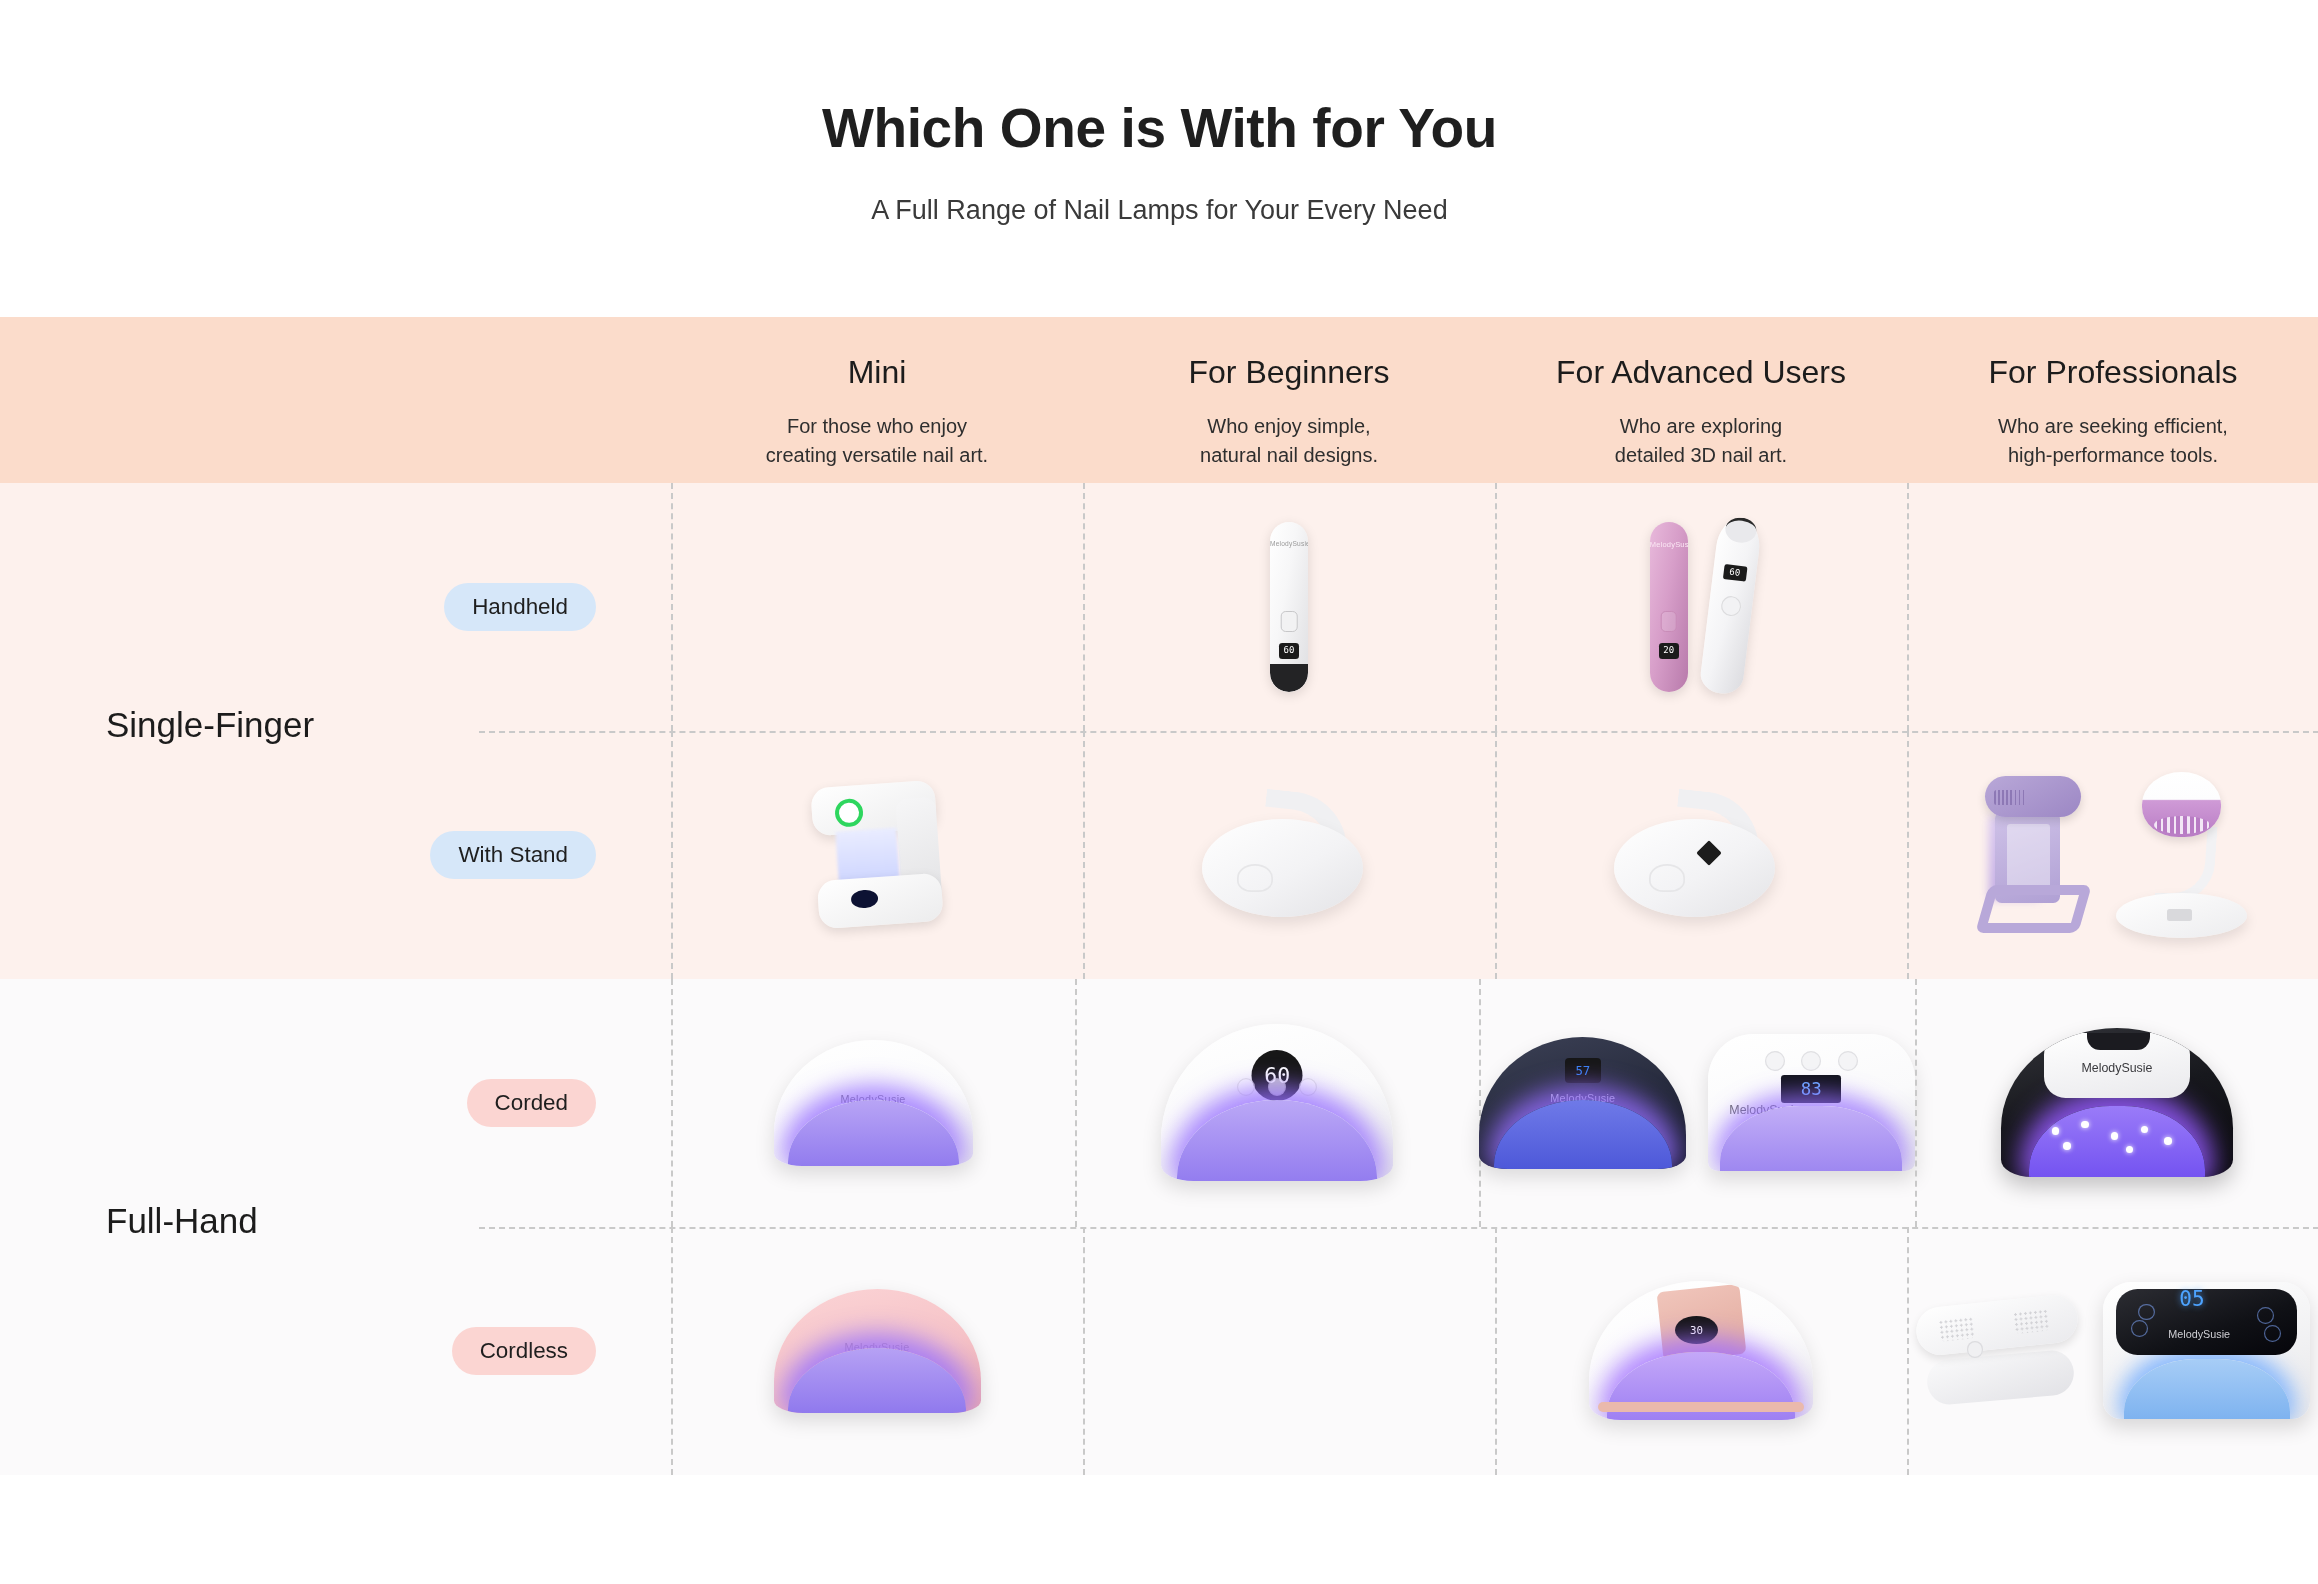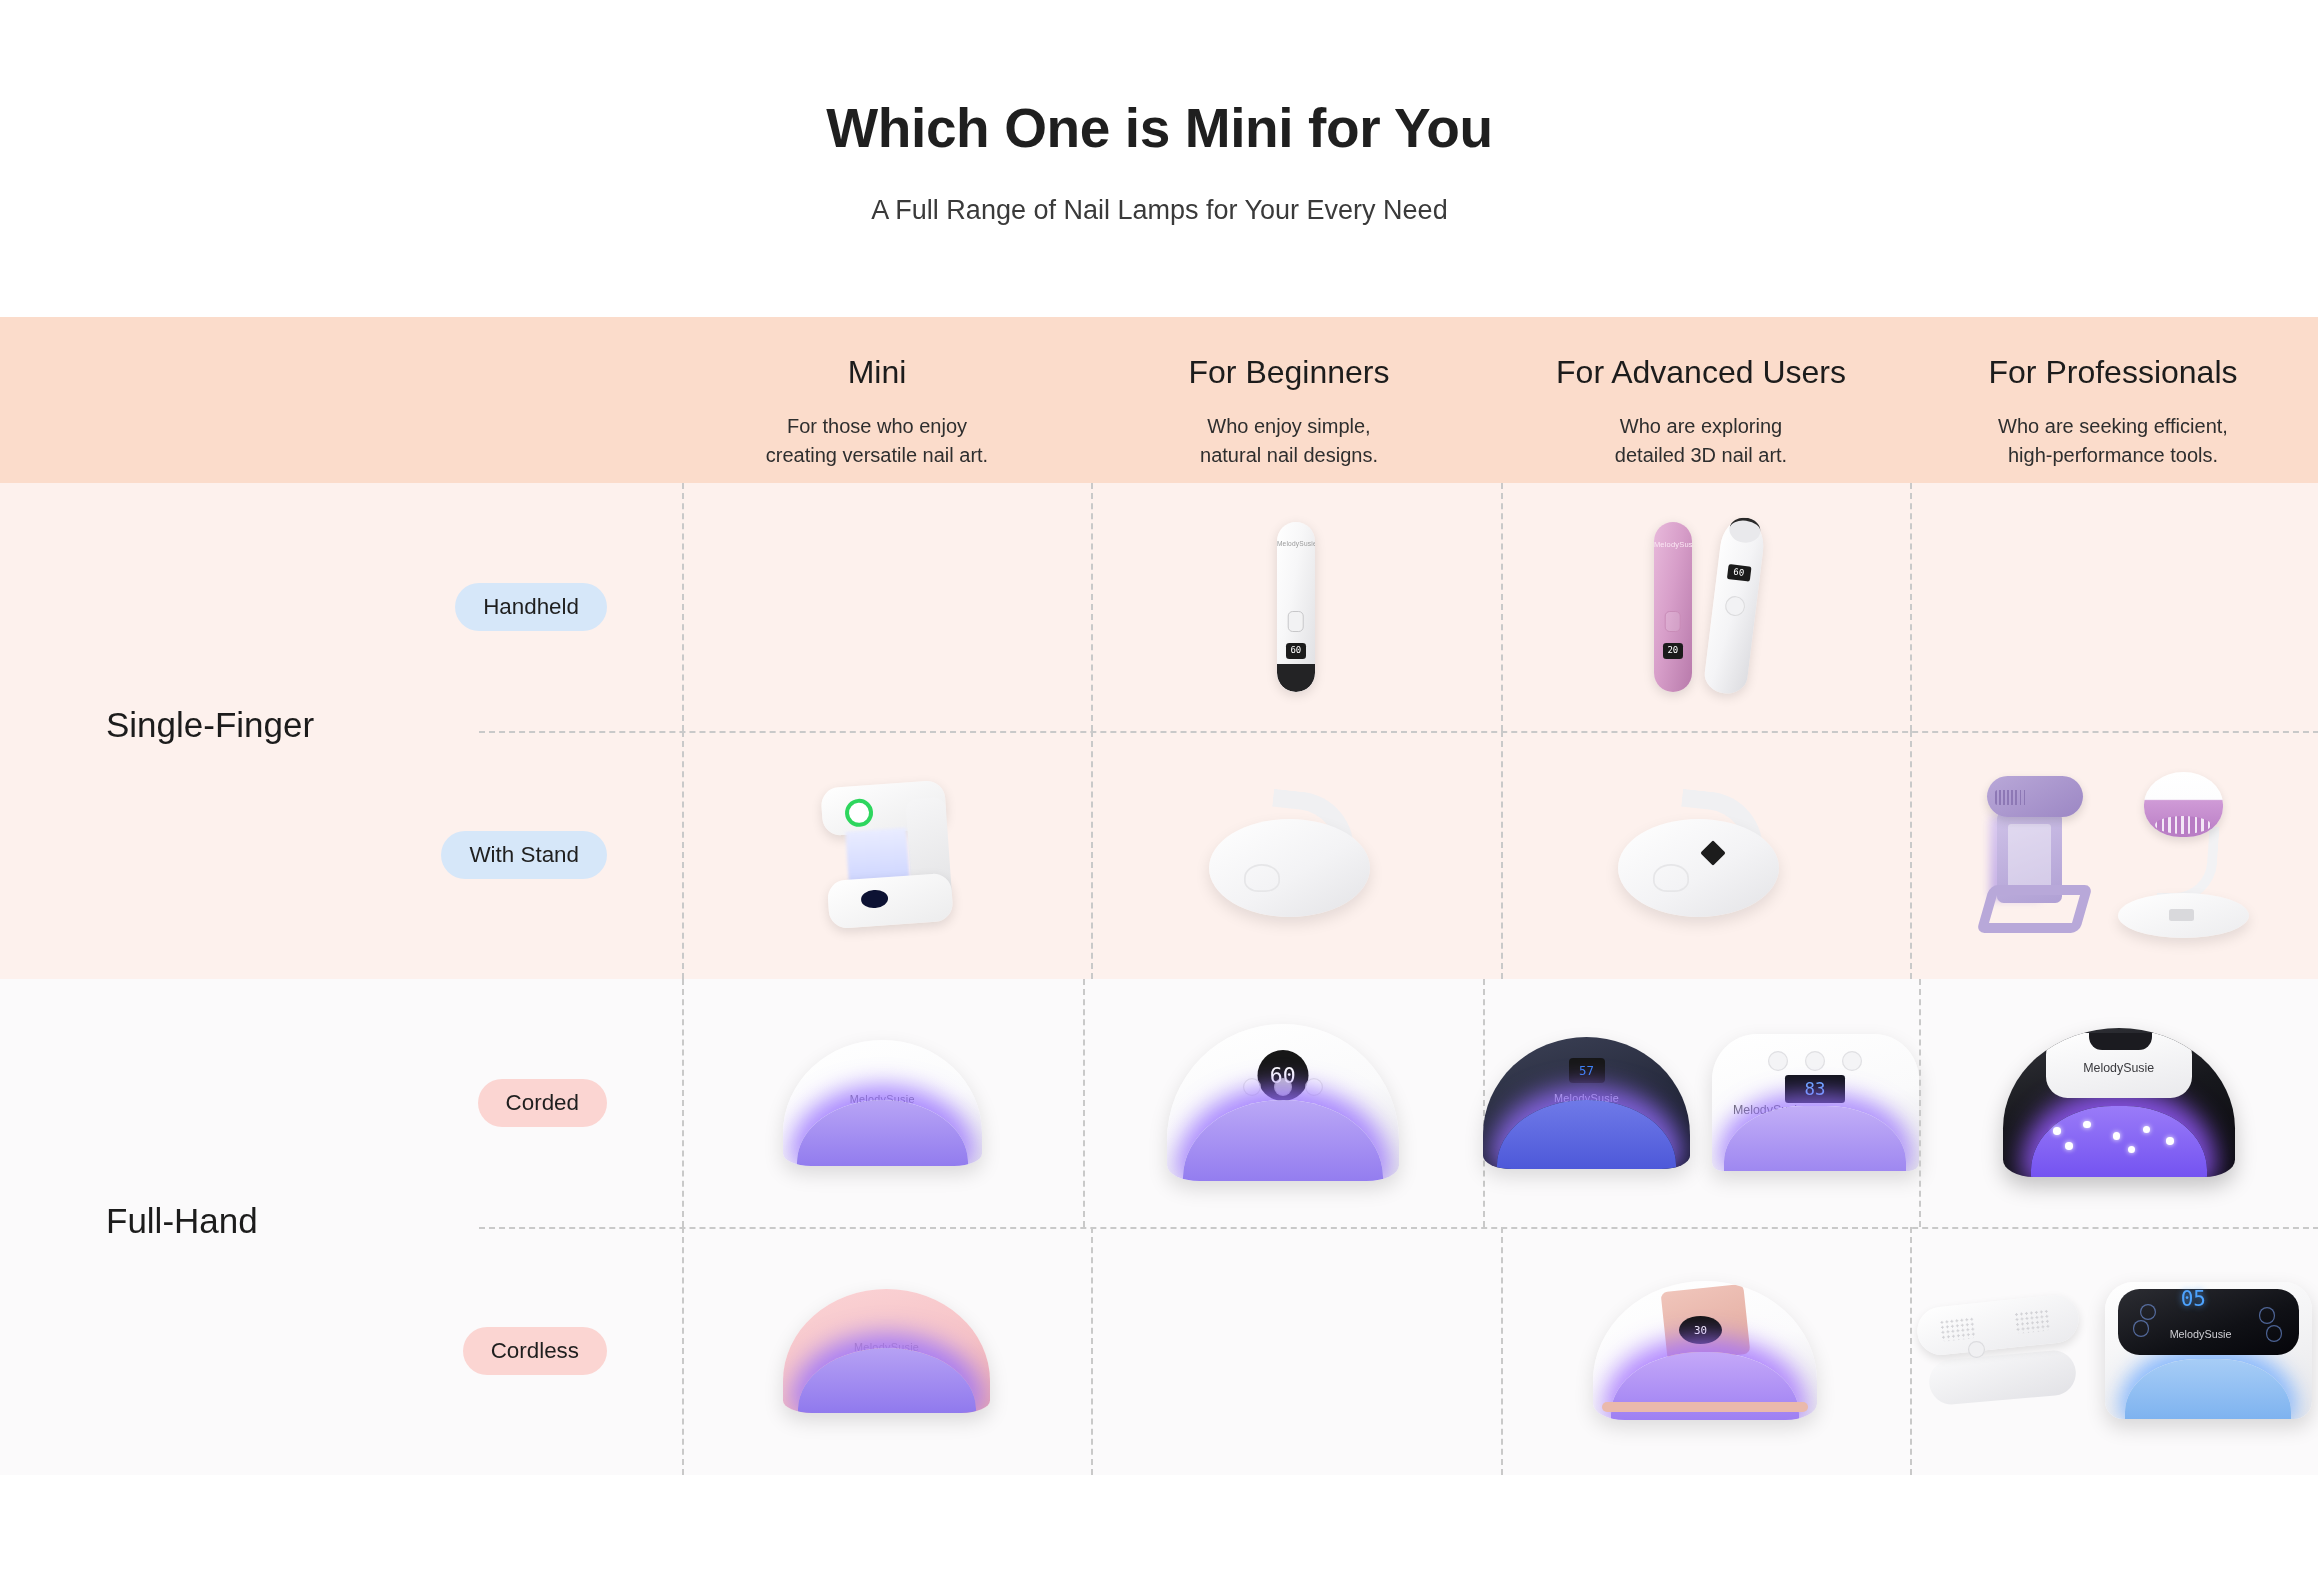--- a/index.html
+++ b/index.html
@@ -61,21 +61,20 @@
     position: absolute; left: 106px;
     font-size: 35px; font-weight: 400; color: #1c1c1c;
     white-space: nowrap;
   }
 
   
   .pill-wrap {
     width: 671px; flex: 0 0 671px;
     display: flex; align-items: center; justify-content: flex-end;
     padding-right: 75px;
-    margin-left: 11px;
   }
   .pill {
     border-radius: 827px; padding: 11.6px 28px;
     font-size: 22.4px; font-weight: 400; color: #1f1f1f;
     white-space: nowrap; line-height: 1.1;
   }
   .pill.blue { background: #D6E7F9; }
   .pill.pink { background: #FBD5D2; }
 
   
@@ -511,21 +510,21 @@
     position: absolute; left: 10%; right: 10%; bottom: -4%; height: 48%;
     border-radius: 44% 44% 10% 10% / 80% 80% 8% 8%;
     background: linear-gradient(180deg,#a7cdf6,#7ab0ef);
     box-shadow: 0 -6.6px 20px 5px rgba(110,170,255,.78);
   }
 </style>
 </head>
 <body>
 
 <div class="page-head">
-  <div class="page-title">Which One is Mini for You</div>
+  <div class="page-title">Which One is With for You</div>
   <div class="page-subtitle">A Full Range of Nail Lamps for Your Every Need</div>
 </div>
 
 <div class="matrix">
 
   <div class="grid-row head-band">
     <div class="col-label"></div>
     <div class="col-cell">
       <div class="col-title">Mini</div>
       <div class="col-desc">For those who enjoy

